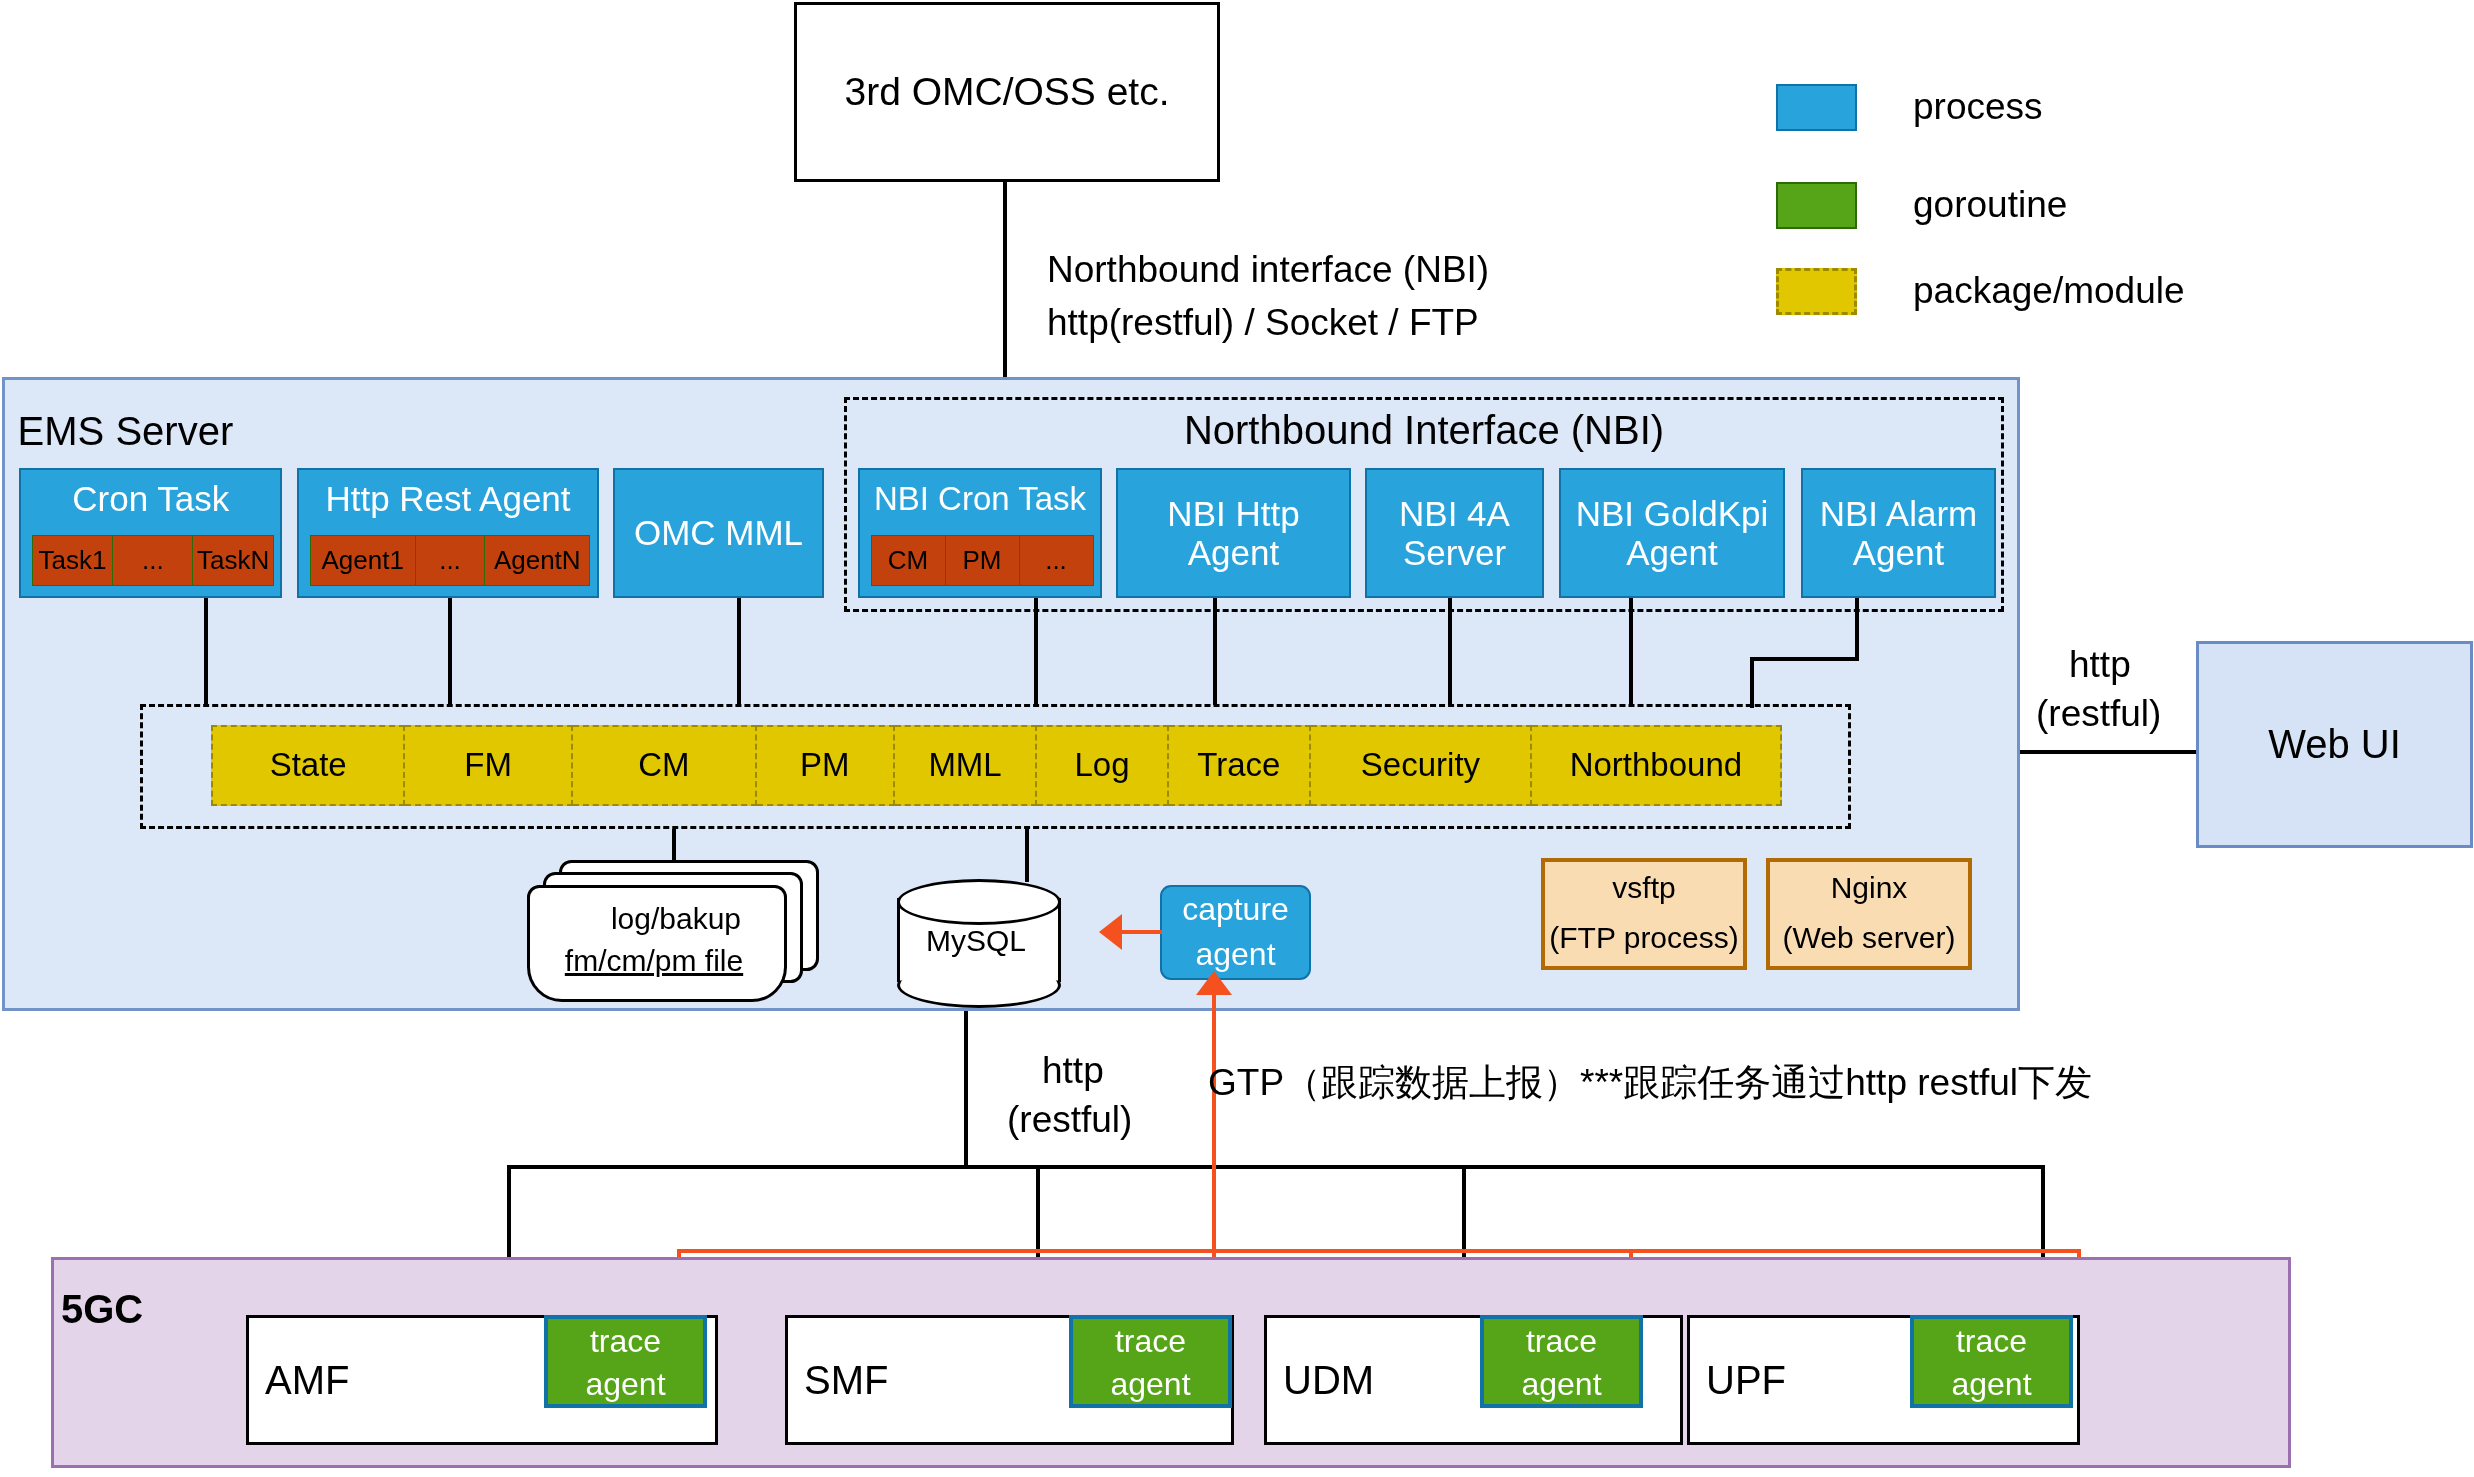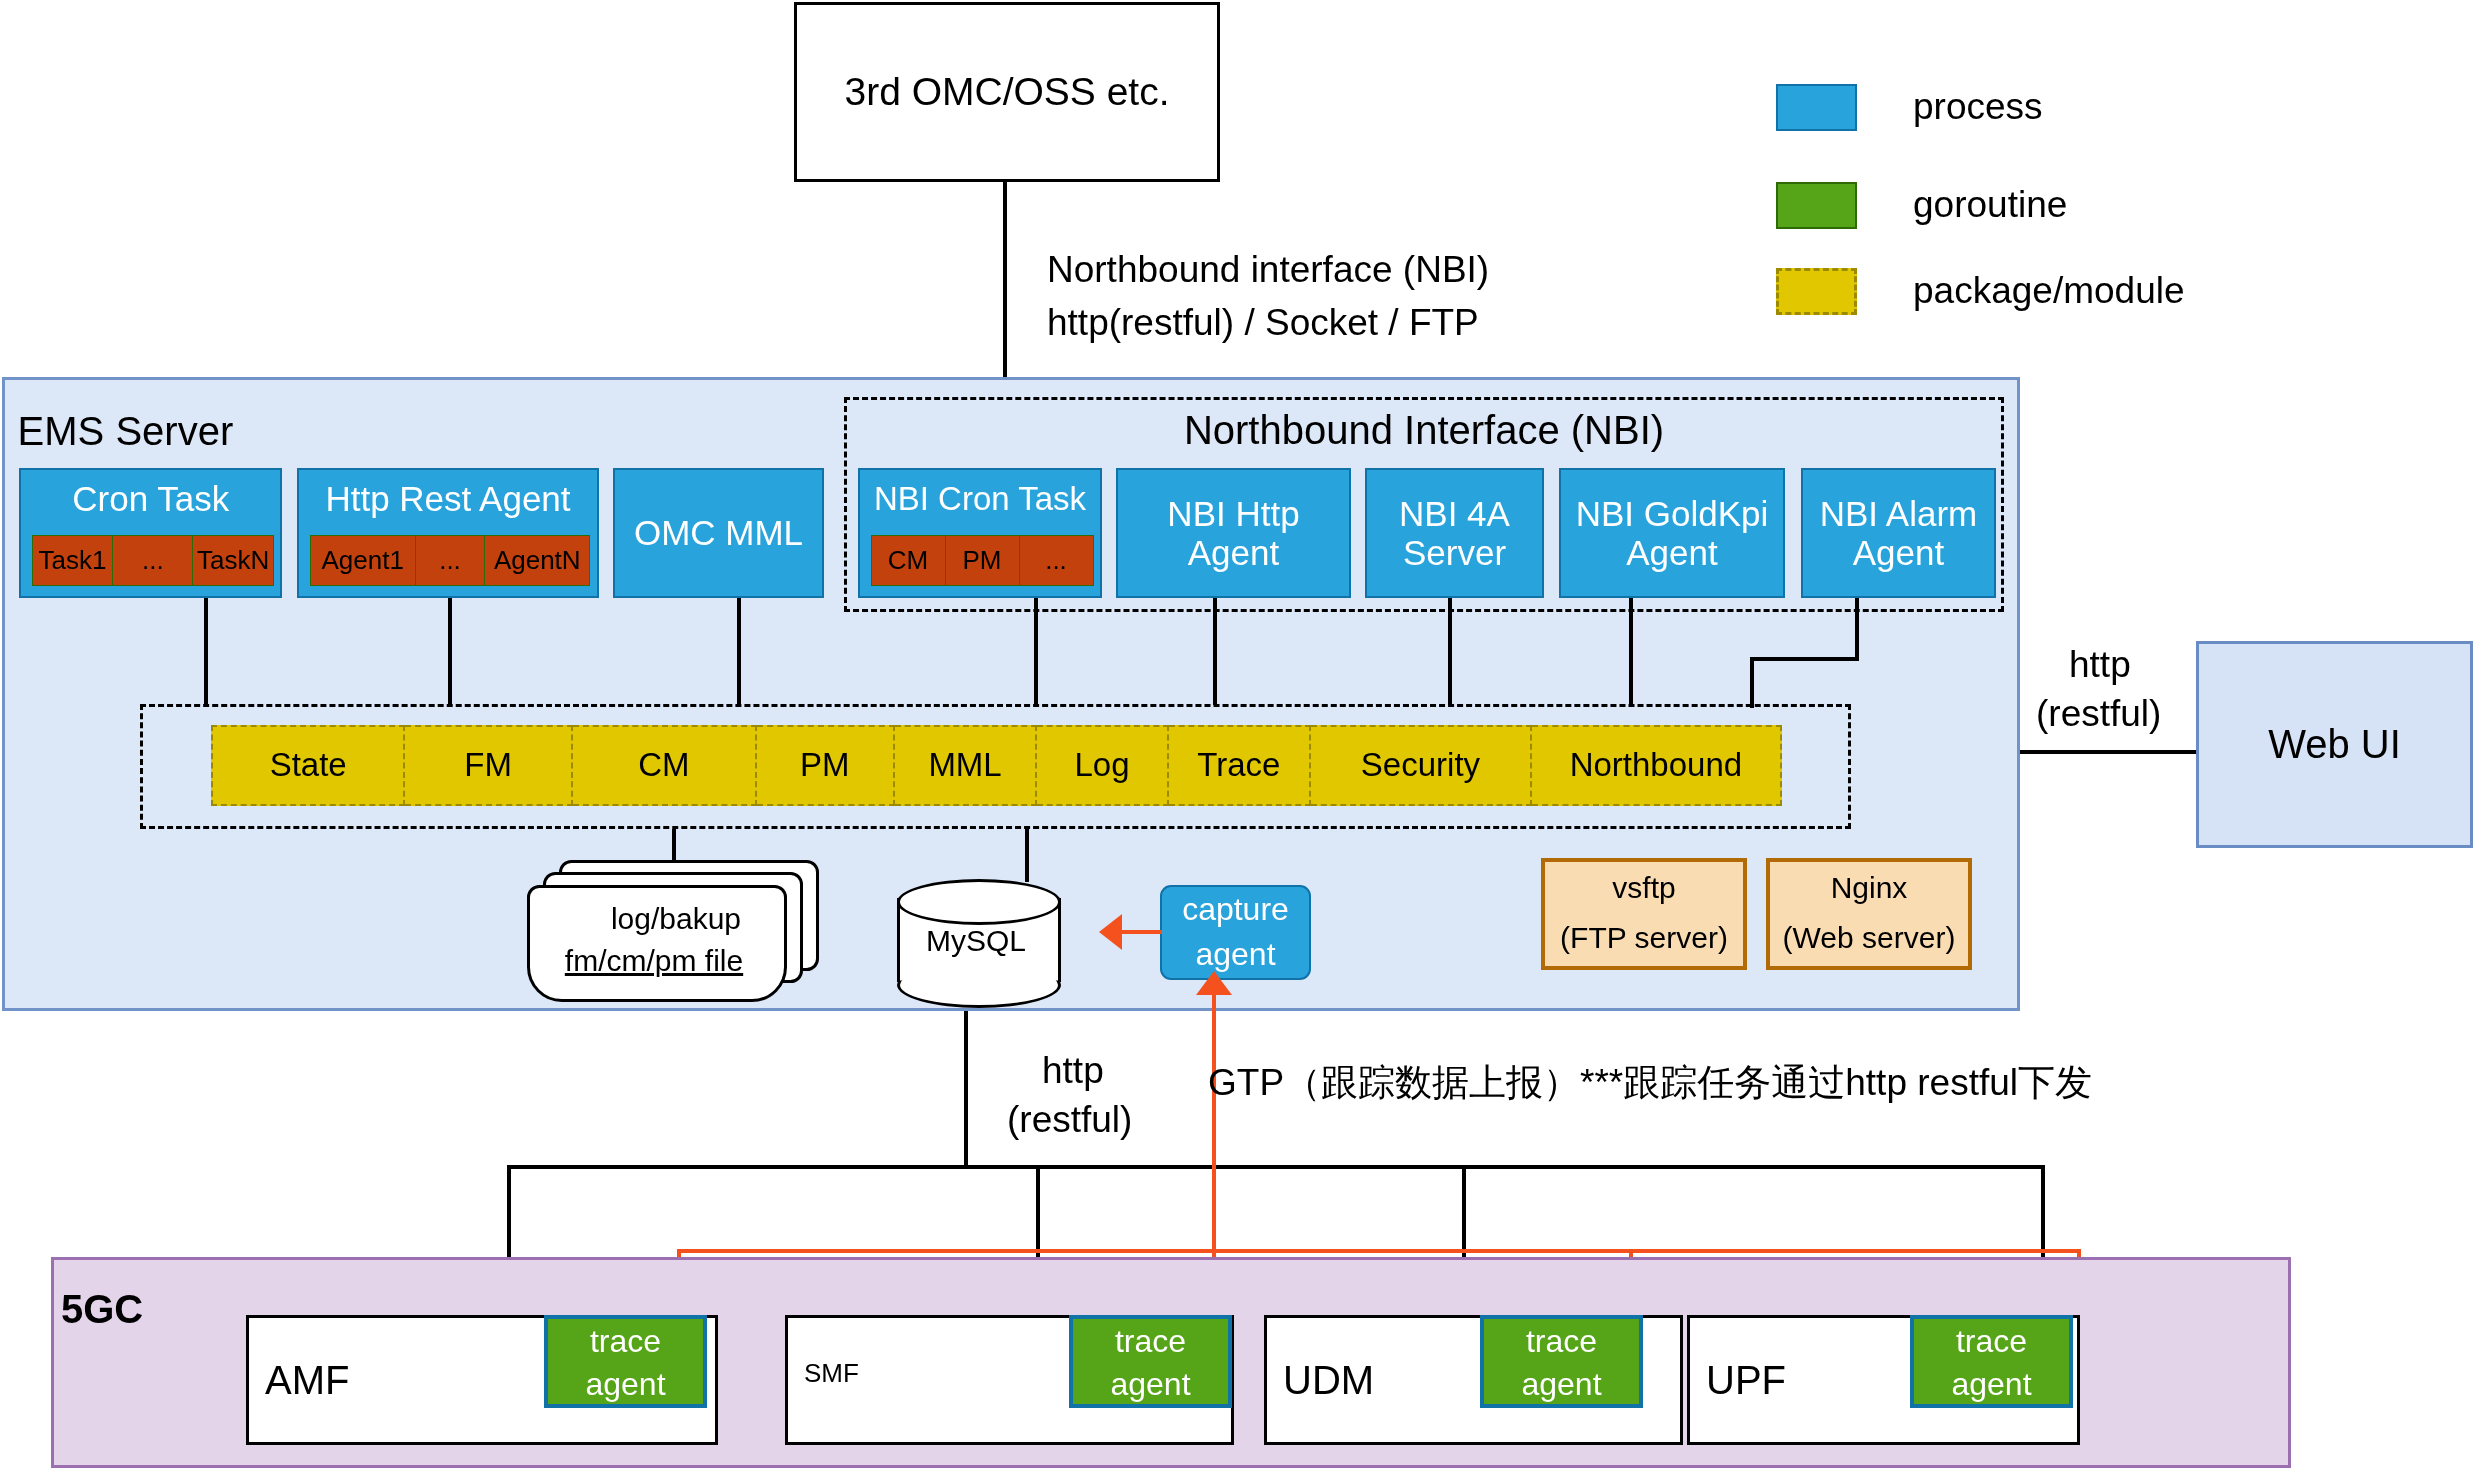--- a/index.html
+++ b/index.html
@@ -174,21 +174,21 @@
   <div class="abs proc" style="left:1160px;top:885px;width:151px;height:95px;border-radius:11px;">
     <div class="ctr" style="height:46px;font-size:32px;">capture</div>
     <div class="ctr" style="height:44px;font-size:32px;">agent</div>
   </div>
 
   <div class="abs ohline" style="left:1116px;top:930px;width:46px;"></div>
   <div class="abs" style="left:1099px;top:914px;width:0;height:0;border-top:18.4px solid transparent;border-bottom:18.4px solid transparent;border-right:23px solid #F4511E;"></div>
 
   <div class="abs orange-srv" style="left:1541px;top:858px;width:206px;height:112px;">
     <div class="ctr" style="height:51px;font-size:30px;">vsftp</div>
-    <div class="ctr" style="height:49px;font-size:30px;">(FTP server)</div>
+    <div class="ctr" style="height:49px;font-size:30px;">(FTP process)</div>
   </div>
   <div class="abs orange-srv" style="left:1766px;top:858px;width:206px;height:112px;">
     <div class="ctr" style="height:51px;font-size:30px;">Nginx</div>
     <div class="ctr" style="height:49px;font-size:30px;">(Web server)</div>
   </div>
 
   <div class="abs webui ctr" style="left:2196px;top:641px;width:277px;height:207px;font-size:40px;">
     <span>Web UI</span>
   </div>
   <div class="abs hline" style="left:2020px;top:750px;width:176px;"></div>
@@ -220,21 +220,21 @@
 
   <div class="abs box-plain" style="left:246px;top:1315px;width:472px;height:130px;">
     <div class="abs" style="left:16px;top:40px;font-size:40px;">AMF</div>
   </div>
   <div class="abs gor-w" style="left:544px;top:1315px;width:163px;height:93px;">
     <div class="ctr" style="height:46px;font-size:32px;">trace</div>
     <div class="ctr" style="height:39px;font-size:32px;">agent</div>
   </div>
 
   <div class="abs box-plain" style="left:785px;top:1315px;width:449px;height:130px;">
-    <div class="abs" style="left:16px;top:40px;font-size:26px;">SMF</div>
+    <div class="abs" style="left:16px;top:40px;font-size:40px;">SMF</div>
   </div>
   <div class="abs gor-w" style="left:1069px;top:1315px;width:163px;height:93px;">
     <div class="ctr" style="height:46px;font-size:32px;">trace</div>
     <div class="ctr" style="height:39px;font-size:32px;">agent</div>
   </div>
 
   <div class="abs box-plain" style="left:1264px;top:1315px;width:419px;height:130px;">
     <div class="abs" style="left:16px;top:40px;font-size:40px;">UDM</div>
   </div>
   <div class="abs gor-w" style="left:1480px;top:1315px;width:163px;height:93px;">

